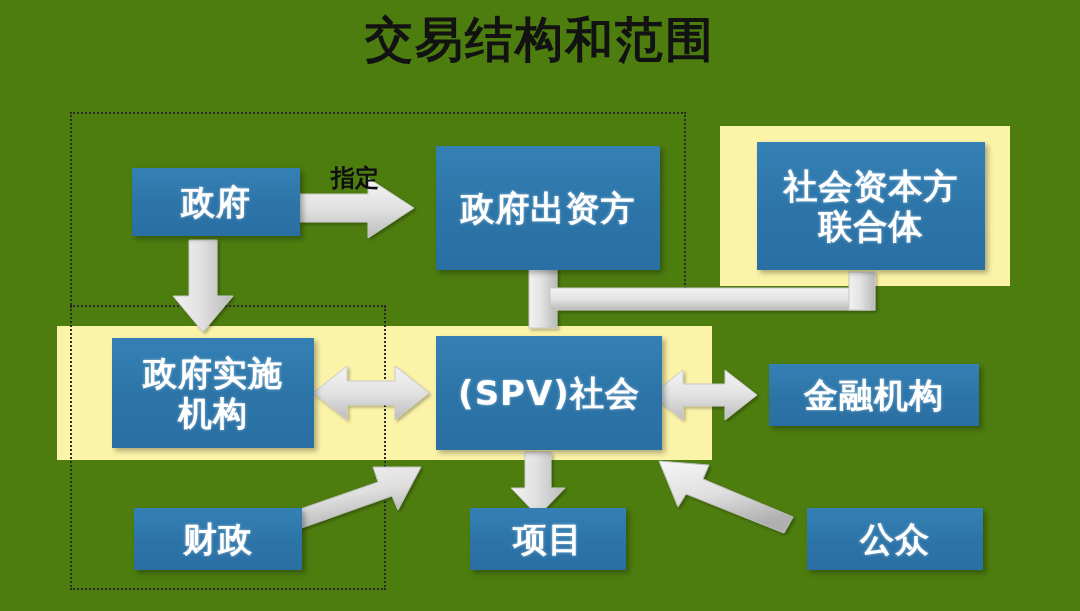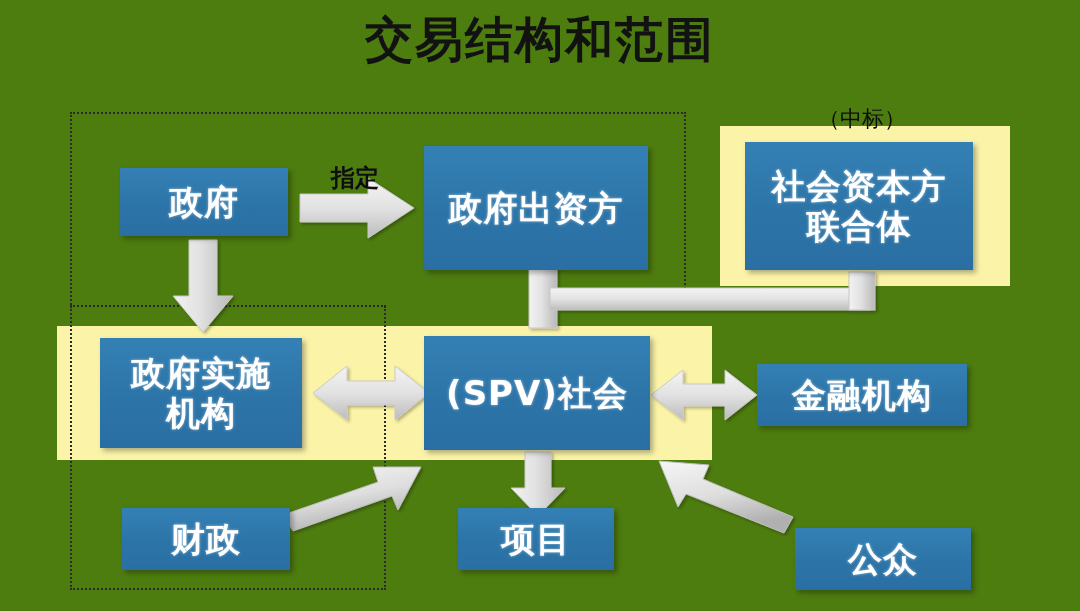--- a/index.html
+++ b/index.html
@@ -58,32 +58,33 @@
     justify-content:center;
     text-align:center;
     font-size:34px;
     font-weight:700;
     line-height:1.18;
     box-shadow:3px 3px 5px rgba(0,0,0,0.30);
     letter-spacing:1px;
     font-family:"DejaVu Sans","Liberation Sans",sans-serif;
     text-shadow:0 0 3px rgba(255,255,255,0.55);
     z-index:6;
+    margin-left:12px;
   }
   .box span{ display:block; padding:0 6px; }
 
   .b-gov         { left:120px; top:168px; width:168px; height:68px; }
   .b-gov-rep     { left:424px; top:146px; width:224px; height:124px; }
   .b-consortium  { left:745px; top:142px; width:228px; height:128px; }
   .b-gov-agency  { left:100px; top:338px; width:202px; height:110px; }
   .b-spv         { left:424px; top:336px; width:226px; height:114px; }
   .b-finance     { left:757px; top:364px; width:210px; height:62px;align-items:center; }
   .b-fiscal      { left:122px; top:508px; width:168px; height:62px; }
   .b-project     { left:458px; top:508px; width:156px; height:62px; }
-  .b-public      { left:795px; top:528px; width:176px; height:62px; }
+  .b-public      { left:795px; top:508px; width:176px; height:62px; }
 
   
   .label{
     position:absolute;
     font-size:24px;
     font-weight:600;
     color:#0e0e0e;
     font-family:"DejaVu Sans","Liberation Sans",sans-serif;
     white-space:nowrap;
     z-index:7;
@@ -165,21 +166,20 @@
     <g filter="url(#sh)">
       <polygon points="283,515 378,482 373,467 421,467 398,510 392,496 293,531" fill="url(#gArrD)" stroke="#bfbfbf" stroke-width="1"></polygon>
     </g>
 
     <g filter="url(#sh)">
       <polygon points="793,517 703,479 709,465 659,461 678,507 686,494 784,533" fill="url(#gArrD)" stroke="#bfbfbf" stroke-width="1"></polygon>
     </g>
   </svg>
 
   <div class="label lbl-designate">指定</div>
-  <div class="label lbl-winbid">（中标）</div>
 
   <div class="box b-gov">
     <span>政府</span>
   </div>
 
   <div class="box b-gov-rep">
     <div>
       <span>政府出资方</span>
     </div>
   </div>

